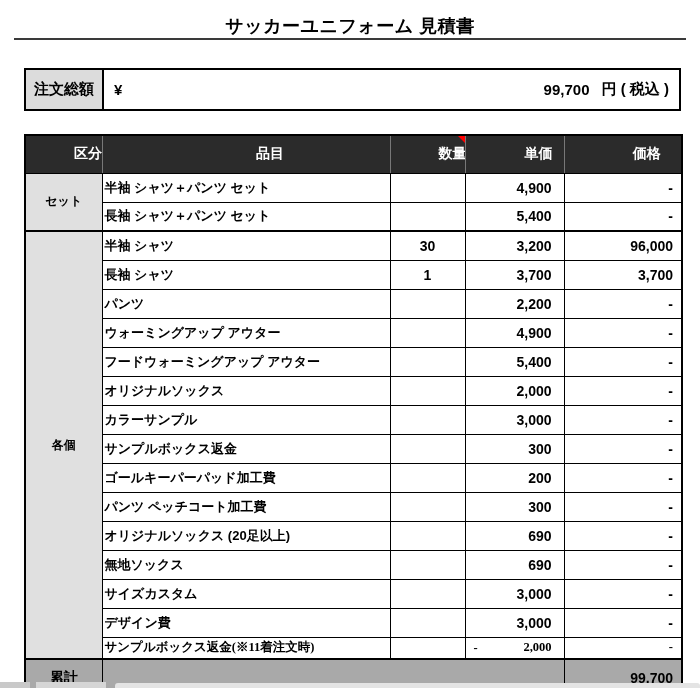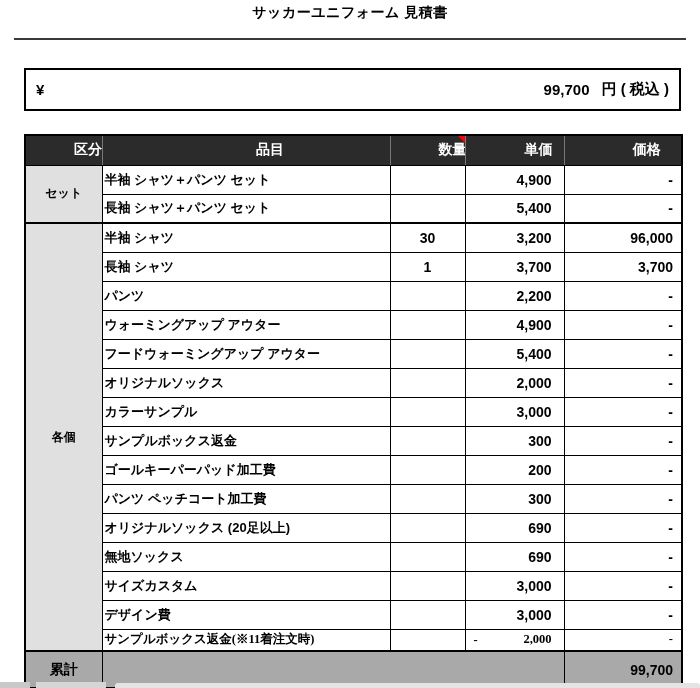--- a/index.html
+++ b/index.html
@@ -1,38 +1,38 @@
 <!DOCTYPE html>
 <html style="--header-bg: #2b2b2b; --cat-bg: #e0e0e0; --total-bg: #a9a9a9; --label-bg: #dcdcdc; --red: #ff0000;"><head>
 <meta charset="utf-8">
 <style>
   * { margin:0; padding:0; box-sizing:border-box; }
   html,body { width:700px; height:688px; background:#fff; overflow:hidden; }
   body { position:relative; font-family:"Liberation Sans","DejaVu Sans",sans-serif; color:#000; }
 
-  .title { position:absolute; top:4px; left:0; width:100%; text-align:center;
-           font-size:14px; font-weight:bold; letter-spacing:.5px; }
+  .title { position:absolute; top:14px; left:0; width:100%; text-align:center;
+           font-size:18px; font-weight:bold; letter-spacing:.5px; }
   .title-rule { position:absolute; top:38px; left:14px; width:672px; height:2px; background:#3a3a3a; }
 
   
   .order-box { position:absolute; top:68px; left:24px; width:657px; height:43px;
                border:2px solid #000; display:flex; background:#fff; }
   .order-label { width:78px; flex:0 0 78px; background:var(--label-bg,#dcdcdc);
                  border-right:2px solid #000; display:flex; align-items:center; justify-content:center;
                  font-weight:bold; font-size:15px; }
   .order-value { flex:1; display:flex; align-items:center; justify-content:space-between;
                  padding:0 10px; font-weight:bold; font-size:15px; }
   .order-amount { display:flex; align-items:center; gap:12px; }
 
   
   table { position:absolute; top:134px; left:24px; width:657px;
           border-collapse:collapse; table-layout:fixed; border:2px solid #000; }
   th, td { overflow:hidden; white-space:nowrap; }
   thead th { background:var(--header-bg,#2b2b2b); color:#fff; font-size:14px; font-weight:bold;
-             height:30px; text-align:center; position:relative;
+             height:38px; text-align:center; position:relative;
              border-left:1px solid #787878; border-right:1px solid #787878; border-bottom:1px solid #000;padding-left:48px; }
   .tri { position:absolute; top:0; right:0; width:0; height:0;
          border-top:7px solid var(--red,#f00); border-left:7px solid transparent; }
 
   tbody td { border:1px solid #000; height:29px; font-weight:bold; font-size:13px;
              vertical-align:middle; background:#fff; }
   tbody tr:last-child td { height:22px; font-size:12.5px;font-family:Liberation Serif, serif; }
   .cat   { background:var(--cat-bg,#e0e0e0); text-align:center; font-size:12px; }
   .item  { text-align:left; padding-left:2px; }
   .qty   { text-align:center; font-size:14px; }
@@ -52,20 +52,21 @@
   .stub2 { left:36px; bottom:0; width:70px; height:6px; background:#d6d6d6; }
   .stub3 { left:115px; right:0; bottom:0; height:5px; background:#e4e4e4; border-radius:3px 3px 0 0; }
 </style>
 </head>
 <body>
 
 <div class="title">サッカーユニフォーム 見積書</div>
 <div class="title-rule"></div>
 
 <div class="order-box">
+  <div class="order-label">注文総額</div>
   <div class="order-value">
     <span>¥</span>
     <span class="order-amount">
       <span>99,700</span>
       <span>円 ( 税込 )</span>
     </span>
   </div>
 </div>
 
 <table>

